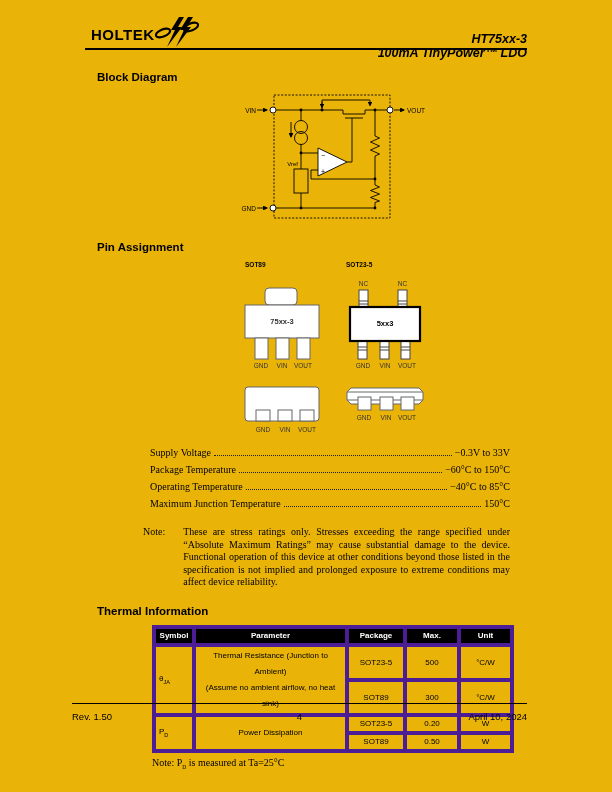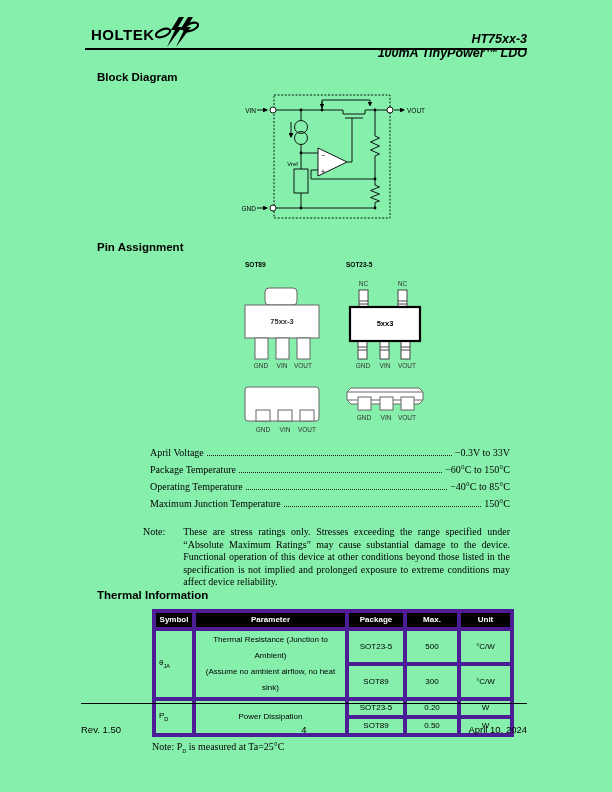--- a/index.html
+++ b/index.html
@@ -1,30 +1,30 @@
 <!DOCTYPE html>
 <html><head>
 <meta charset="utf-8">
 <style>
   html,body{margin:0;padding:0;background:#e8e8e8;}
-  .page{width:612px;height:792px;background:#86efac;position:relative;overflow:hidden;
+  .page{width:612px;height:792px;background:#eab308;position:relative;overflow:hidden;
         font-family:"Liberation Sans",sans-serif;color:#000;}
   
   .header{margin:14px 85px 0 85px;height:34px;border-bottom:2px solid #000;
           display:flex;justify-content:space-between;align-items:flex-start;}
   .logo{display:flex;align-items:flex-end;margin-left:6px;}
   .brand{font-weight:bold;font-size:15px;letter-spacing:.5px;line-height:26px;}
   .title{text-align:right;font-style:italic;font-weight:bold;font-size:12.5px;line-height:14px;margin-top:18px;}
   
   h2{font-size:11.5px;font-weight:bold;margin:0 0 0 12px;padding:0;}
   .content{margin:0 85px;}
   .h-block{margin-top:21px;}
   .h-pin{margin-top:12px;}
   .h-abs{margin-top:15px;}
-  .h-thermal{}
+  .h-thermal{margin-top:16px;}
   svg text{font-family:"Liberation Sans",sans-serif;}
   .circuit{display:block;margin:6px 0 0 152px;}
   .pins{display:block;margin:4px 0 0 150px;}
   
   .ratings{margin:8px 17px 0 65px;font-family:"Liberation Serif",serif;font-size:10px;}
   .rating-row{display:flex;align-items:baseline;height:17px;}
   .rating-leader{flex:1;border-bottom:1px dotted #222;margin:0 3px 3px 3px;}
   
   .absnote{margin:11px 17px 0 58px;font-family:"Liberation Serif",serif;font-size:10px;
            line-height:12.5px;display:flex;gap:18px;text-align:justify;}
@@ -32,22 +32,22 @@
   
   table{border-collapse:collapse;margin:8px 0 0 67px;font-size:8px;}
   th,td{border:4px solid #4c1d95;padding:1px 3px;height:12px;}
   th{background:#000;color:#fff;font-weight:bold;text-align:center;}
   td{text-align:center;}
   td.param{text-align:center;line-height:16px;}
   td.sym{text-align:left;vertical-align:middle;}
   sub{font-size:5.5px;}
   .tnote{margin:4px 0 0 67px;font-family:"Liberation Serif",serif;font-size:10px;}
   
-  .footer{position:absolute;left:81px;right:85px;top:703px;border-top:1px solid #000;
-          padding-top:20px;display:flex;font-size:9.5px;}
+  .footer{position:absolute;left:72px;right:85px;top:703px;border-top:1px solid #000;
+          padding-top:7px;display:flex;font-size:9.5px;}
   .footer span{flex:1;}
   .f-center{text-align:center;}
   .f-right{text-align:right;}
 </style>
 </head>
 <body>
 
 <div class="page">
 
   <div class="header">
@@ -192,21 +192,21 @@
         <rect x="166" y="140" width="13" height="13"></rect>
       </g>
       <text x="129" y="163" font-size="6.5" text-anchor="middle" fill="#333">GND</text>
       <text x="151" y="163" font-size="6.5" text-anchor="middle" fill="#333">VIN</text>
       <text x="172" y="163" font-size="6.5" text-anchor="middle" fill="#333">VOUT</text>
     </svg>
 
 
     <div class="ratings">
       <div class="rating-row">
-        <span>April Voltage</span>
+        <span>Supply Voltage</span>
         <span class="rating-leader"></span>
         <span>−0.3V to 33V</span>
       </div>
       <div class="rating-row">
         <span>Package Temperature</span>
         <span class="rating-leader"></span>
         <span>−60°C to 150°C</span>
       </div>
       <div class="rating-row">
         <span>Operating Temperature</span>

